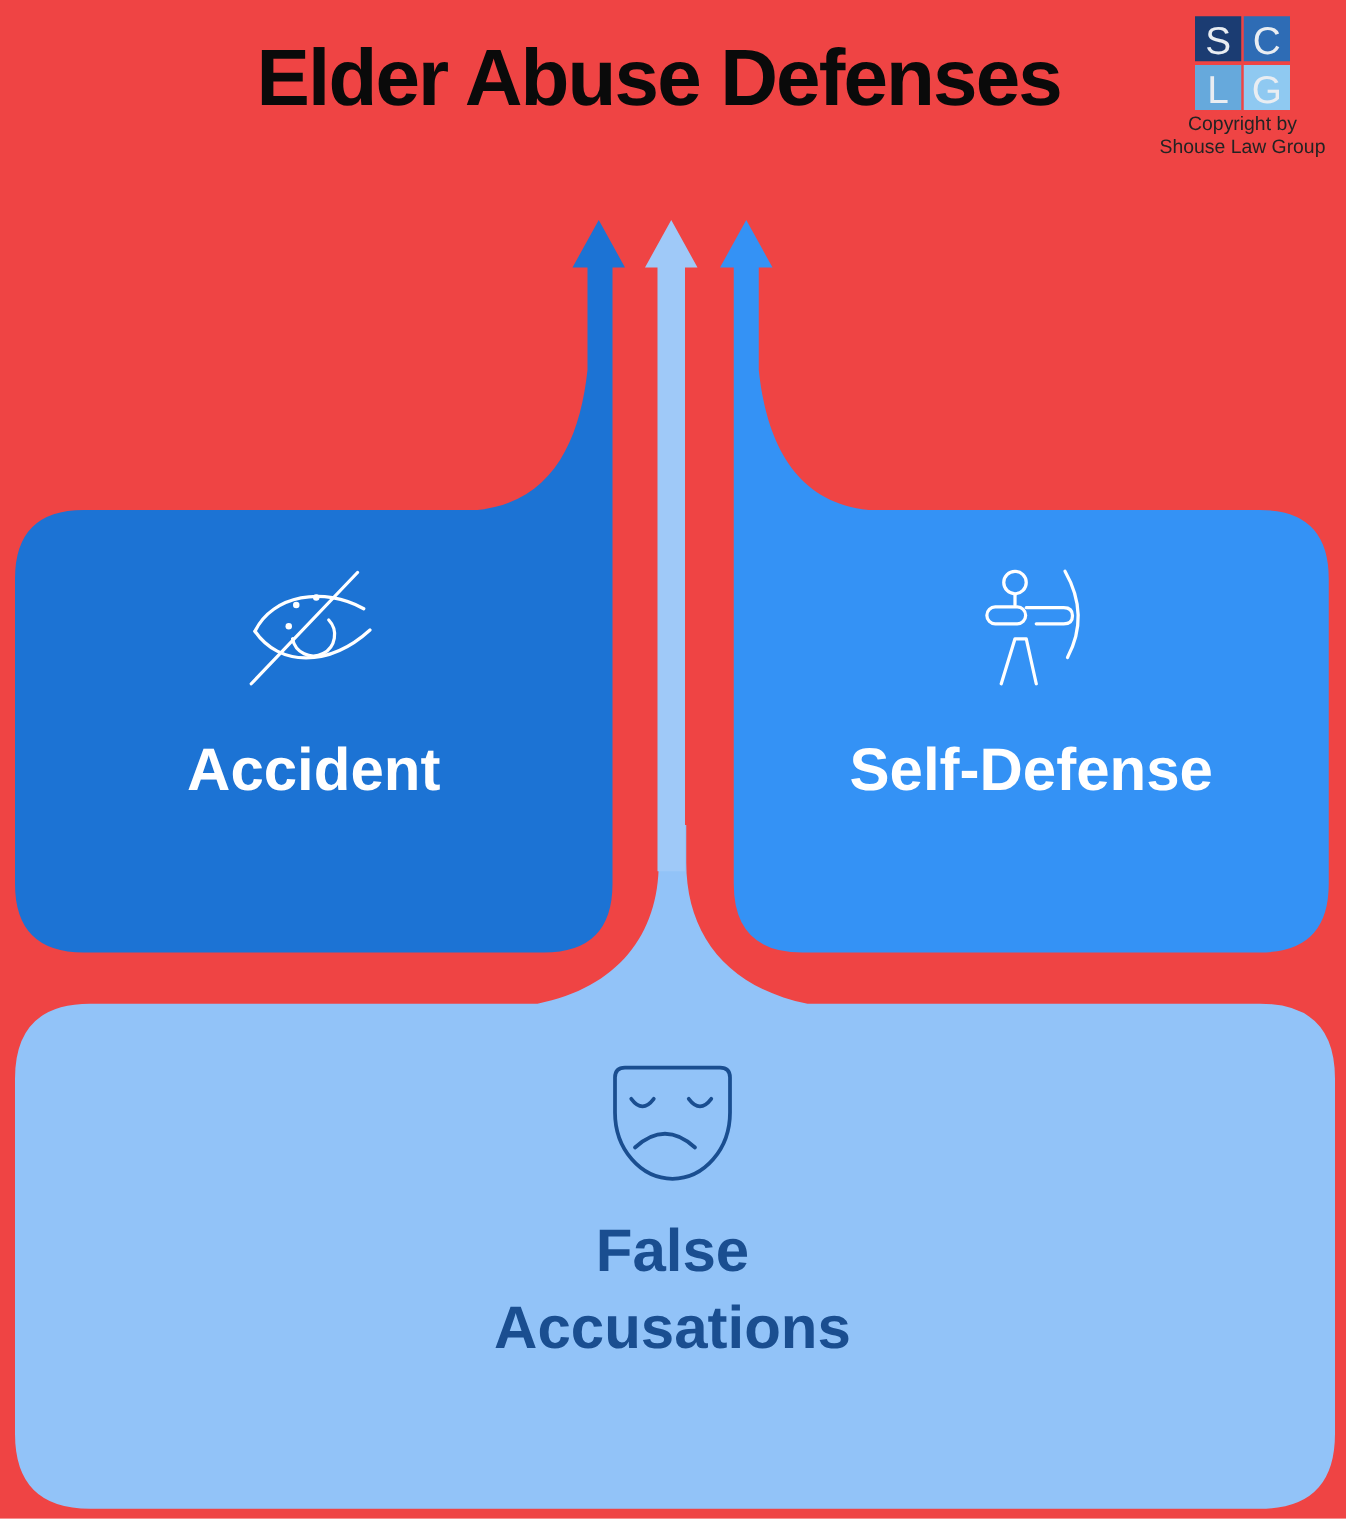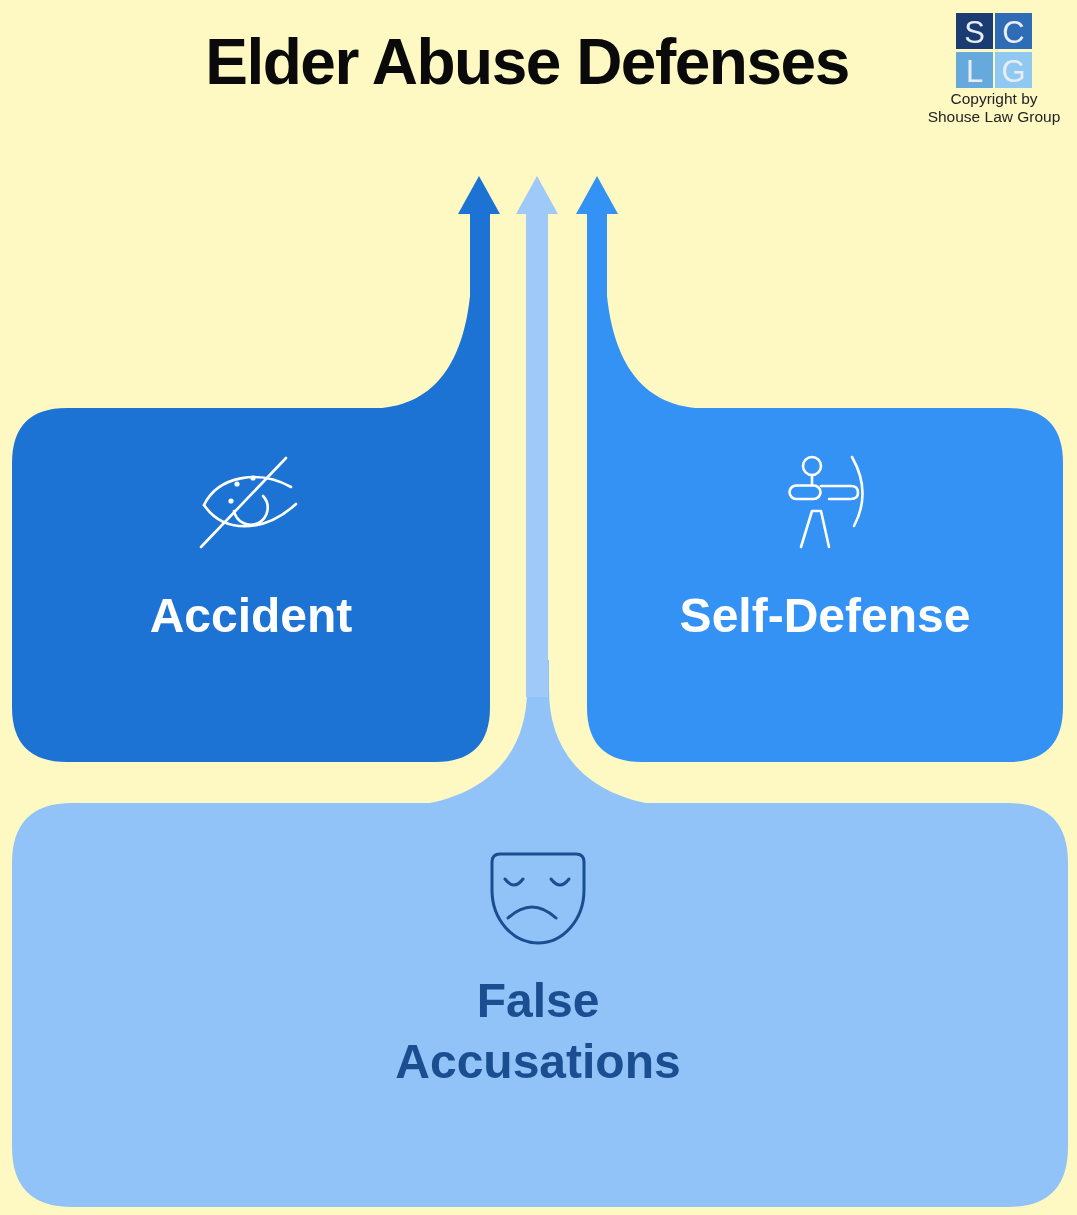--- a/index.html
+++ b/index.html
@@ -1,17 +1,17 @@
 <!DOCTYPE html>
 <html><head>
 <meta charset="utf-8">
 <style>
   html,body{margin:0;padding:0;background:#ffffff;}
   body{font-family:"Liberation Sans", sans-serif;}
-  .stage{position:relative;width:1077px;height:1215px;margin:0 auto;background:#fef9c3;overflow:hidden;}
+  .stage{position:relative;width:1077px;height:1215px;margin:0 auto;background:#ef4444;overflow:hidden;}
   svg{display:block;}
   text{font-family:"Liberation Sans", sans-serif;}
   .title-text{font-size:64px;font-weight:bold;letter-spacing:-1.5px;}
   .node-label{font-size:48px;font-weight:bold;}
   .logo-letter{font-size:31px;font-weight:400;}
   .copyright{font-size:15.5px;}
 </style>
 </head>
 <body>
 

